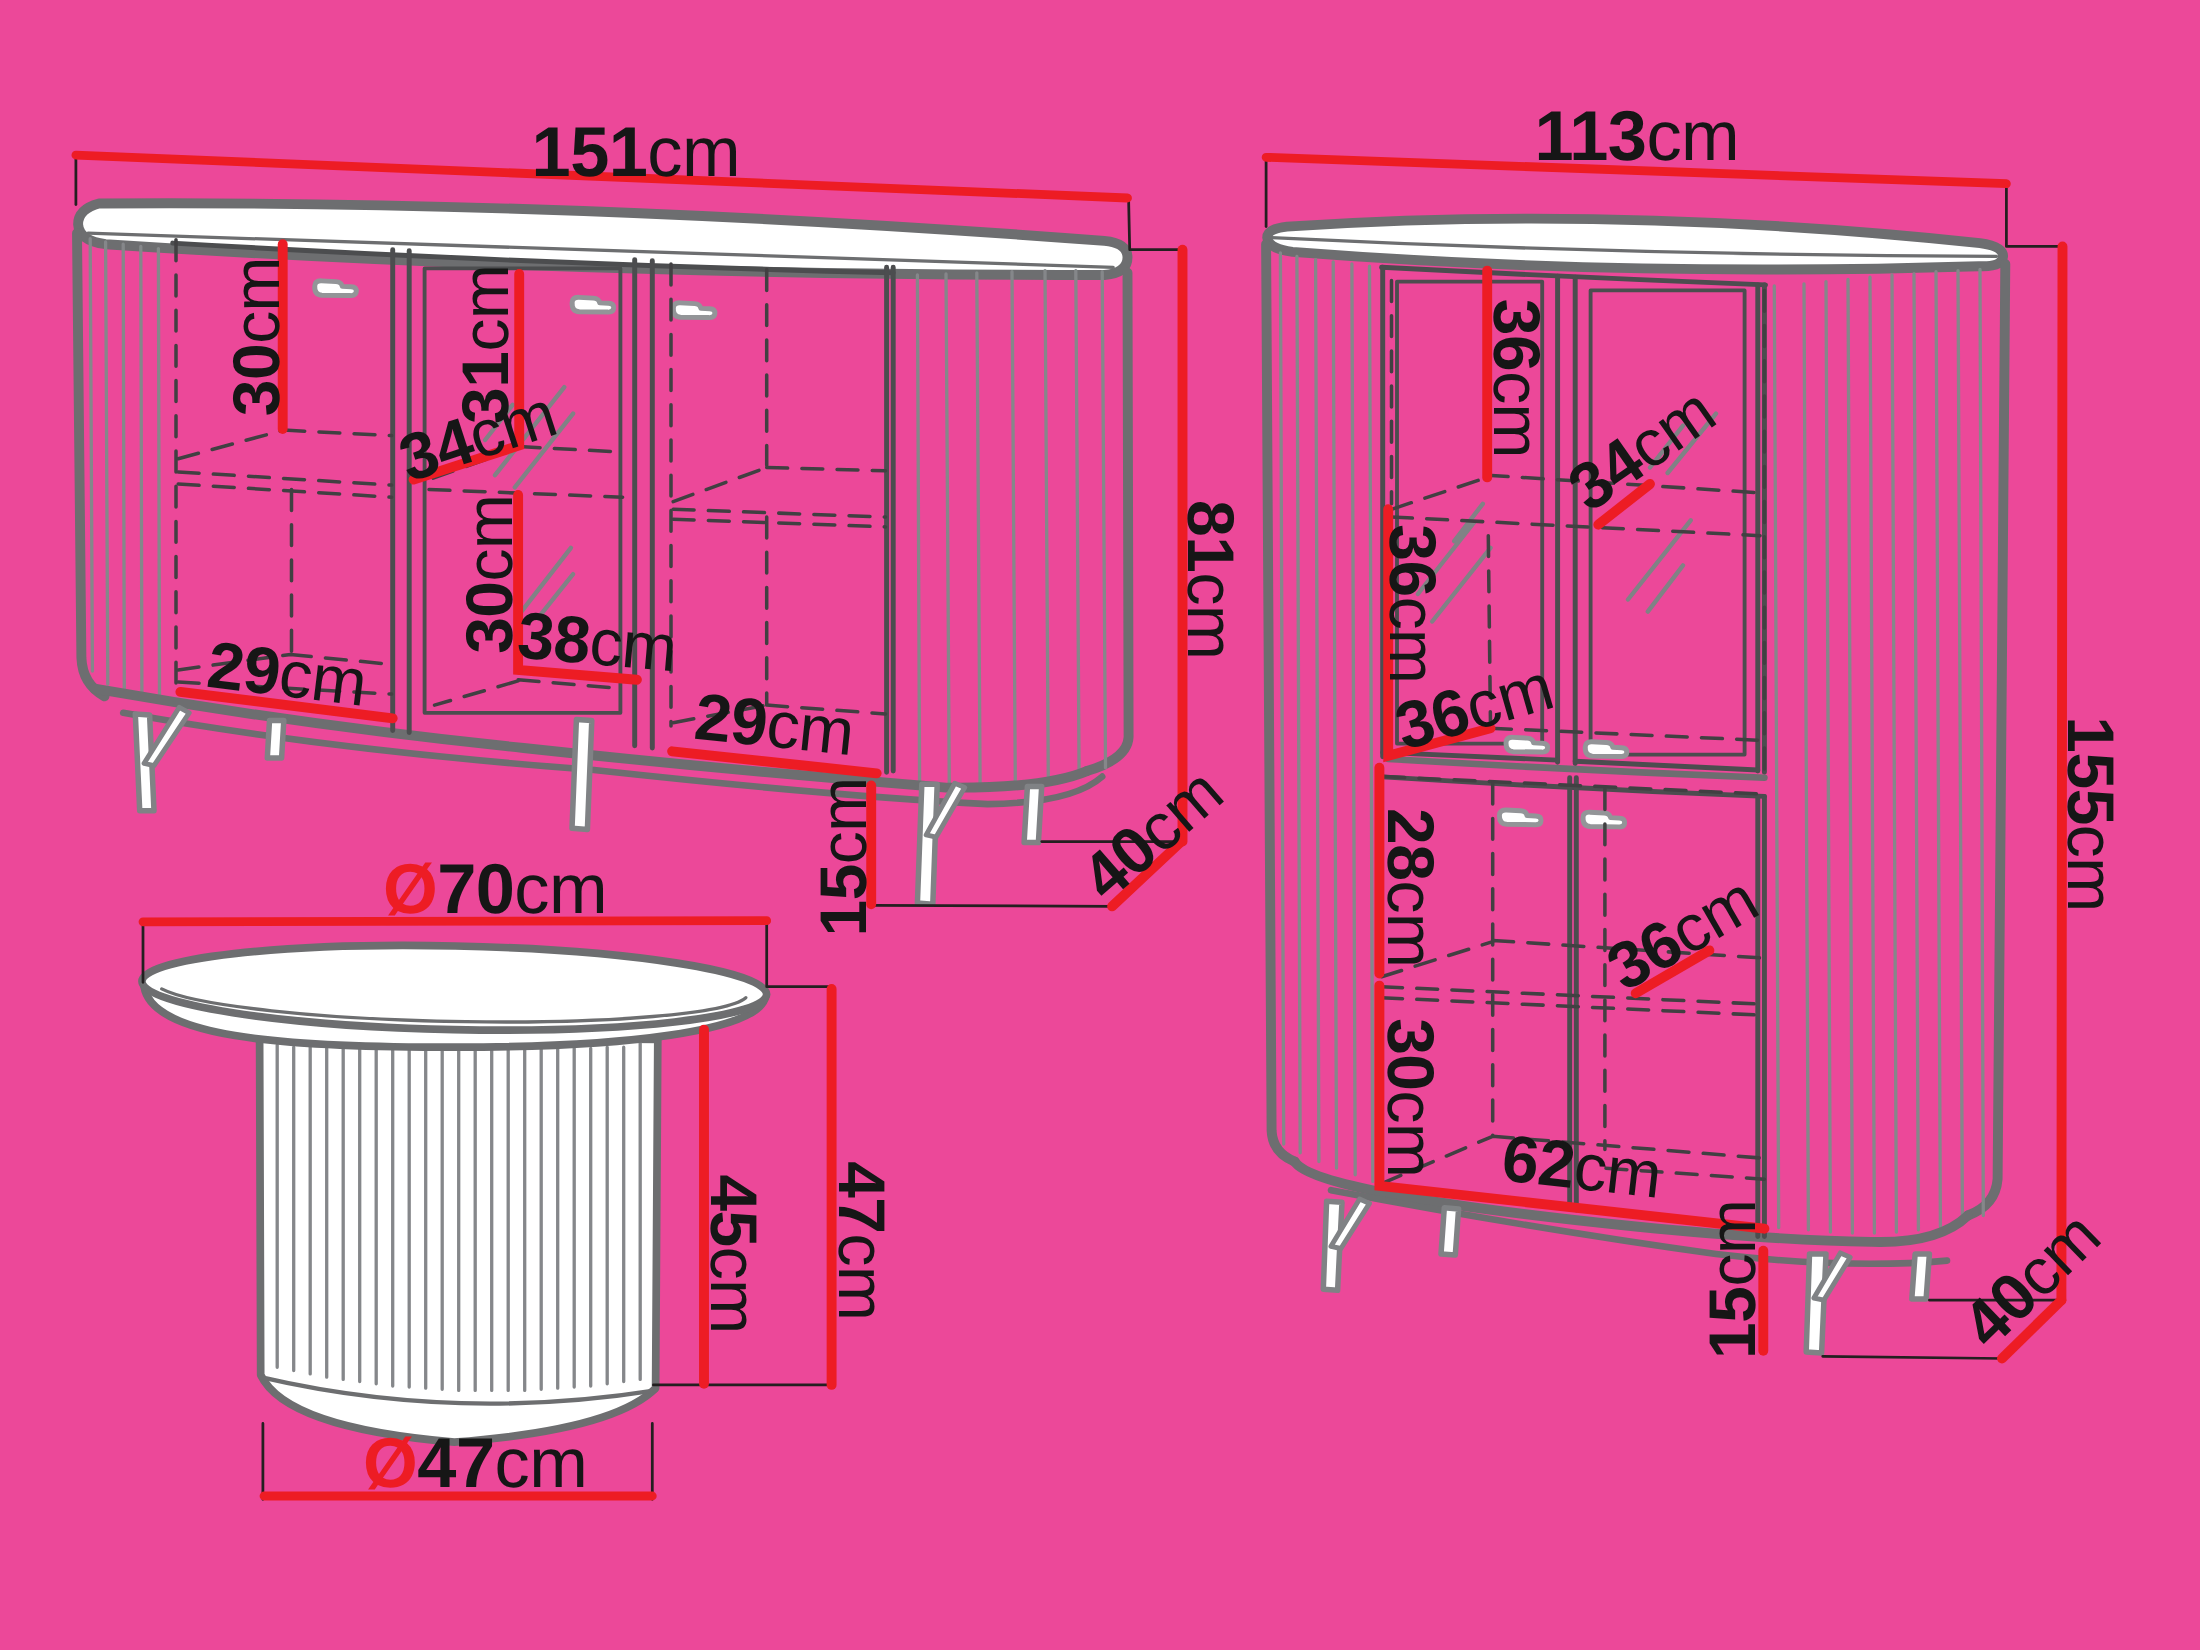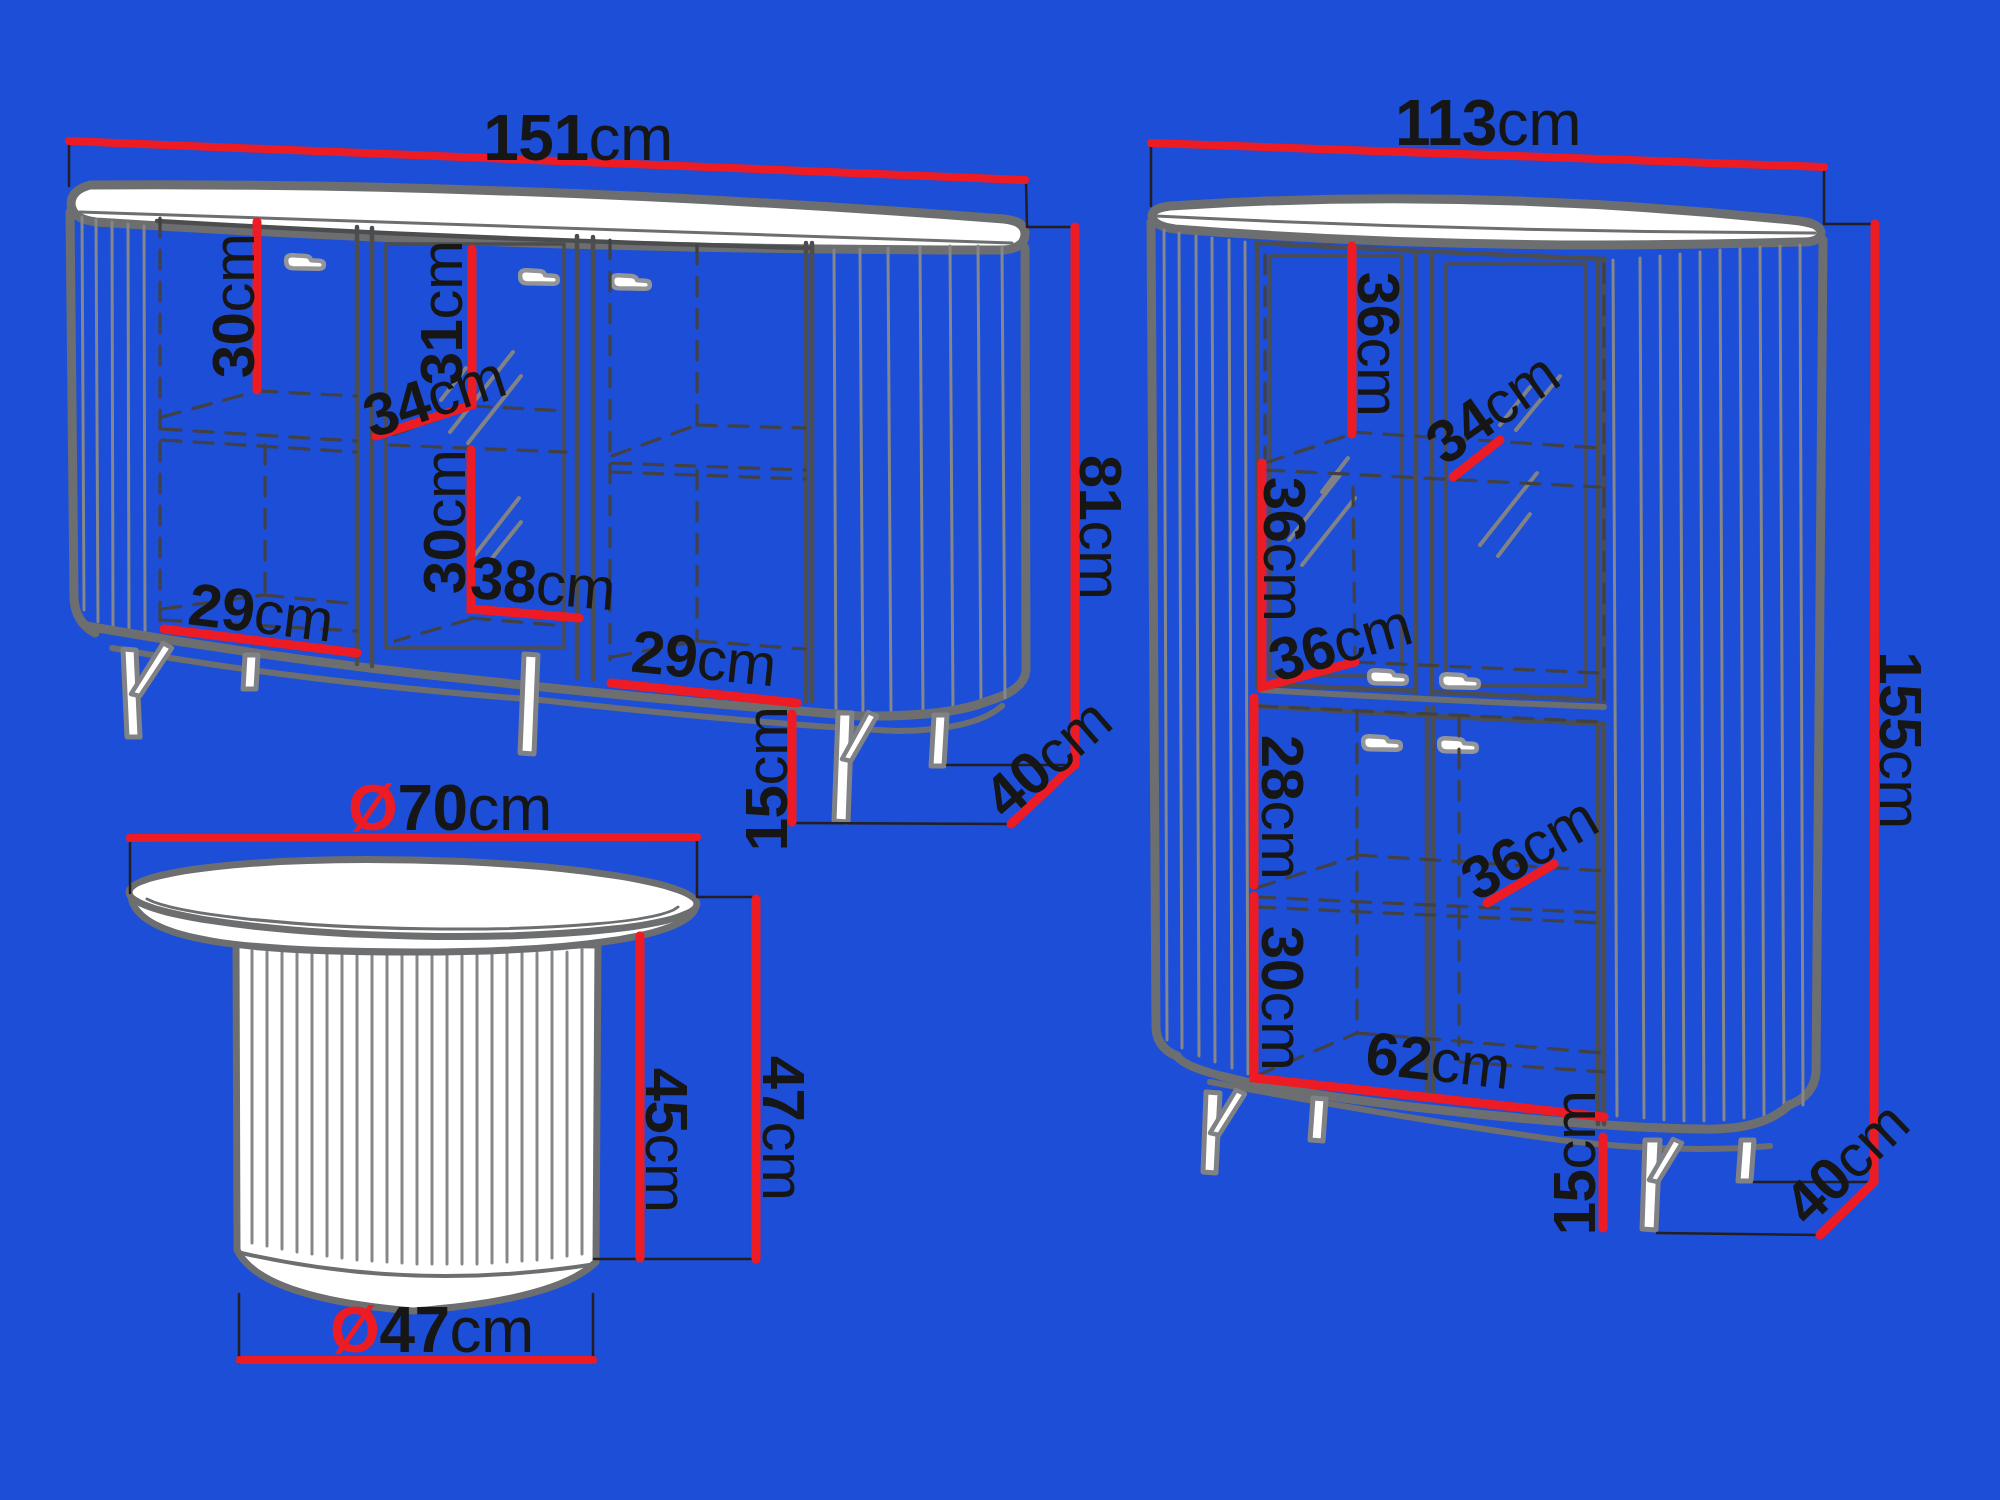--- a/index.html
+++ b/index.html
@@ -1,16 +1,16 @@
 <!DOCTYPE html>
 <html><head>
 <meta charset="utf-8">
 <style>
   html,body{margin:0;padding:0;background:#ffffff;}
-  .stage{position:relative;width:2000px;height:1500px;background:#1d4ed8;overflow:hidden;}
+  .stage{position:relative;width:2000px;height:1500px;background:#ec4899;overflow:hidden;}
   svg text{font-family:"Liberation Sans",sans-serif;}
   .num{font-weight:bold;fill:#161616;}
   .cm{font-weight:normal;fill:#161616;}
 </style>
 </head>
 <body>
 <div class="stage">
 <svg width="2000" height="1500" viewBox="0 0 2000 1500">
 <defs>
   <g id="handle">

